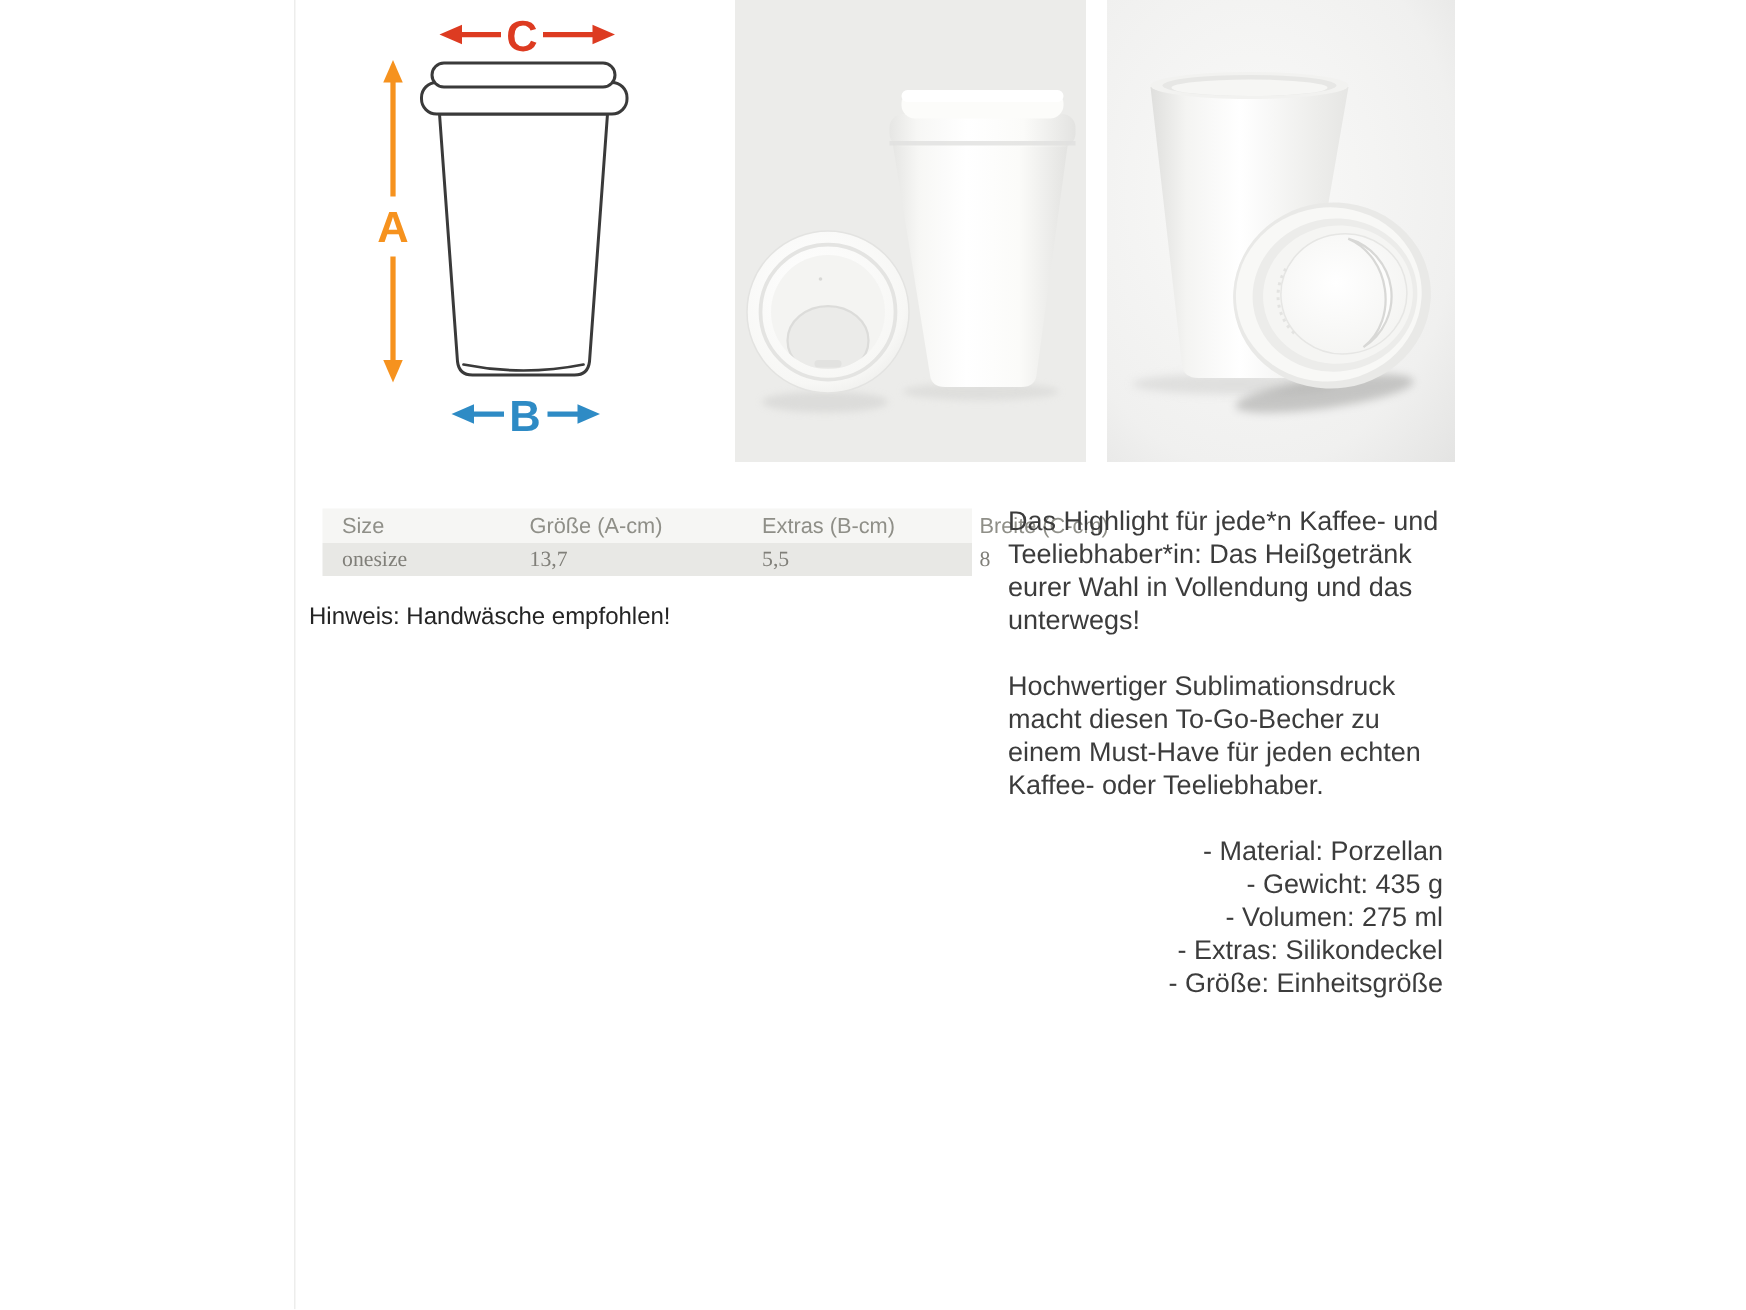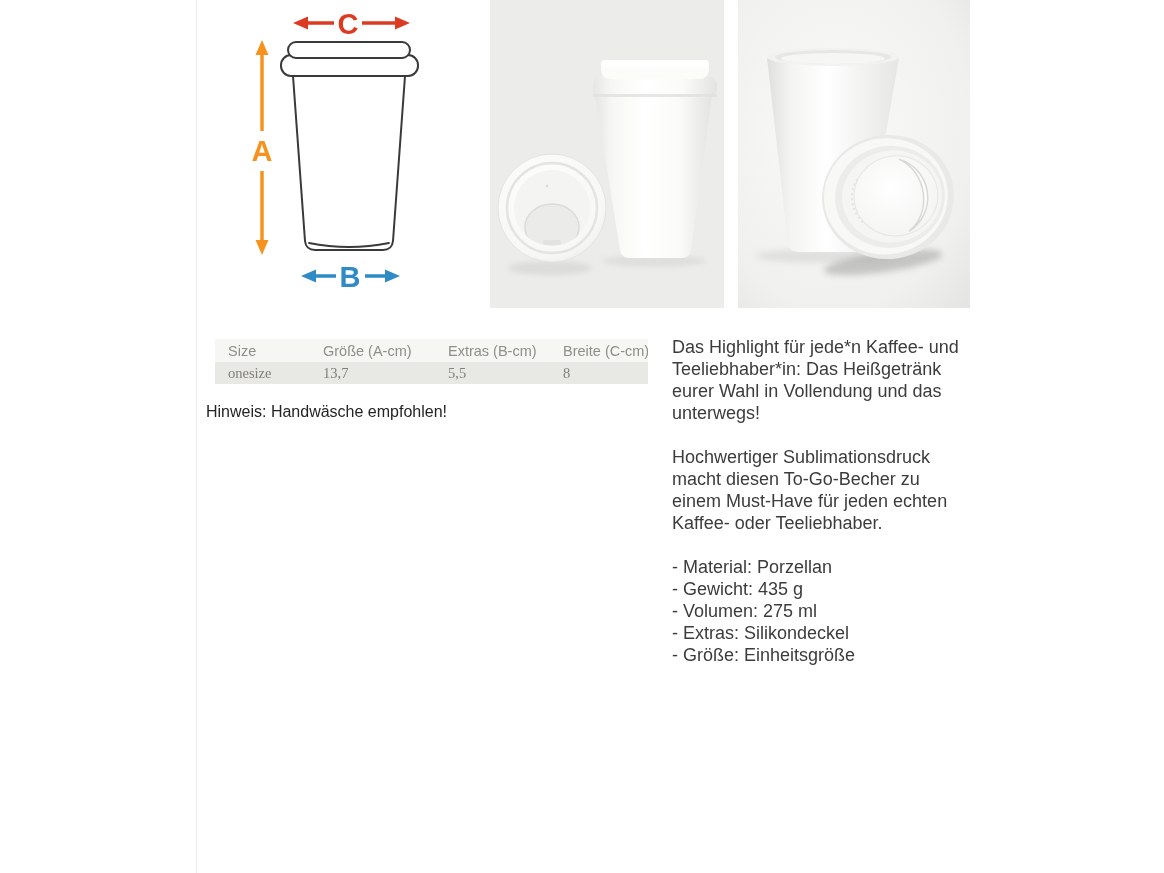--- a/index.html
+++ b/index.html
@@ -24,32 +24,32 @@
   .dim-label{font-family:"Liberation Sans","DejaVu Sans",sans-serif;font-weight:bold;font-size:29px;}
 
   
   .photo{position:absolute;top:0;height:308px;}
   .photo-1{left:490px;width:234px;}
   .photo-2{left:738px;width:232px;}
   .photo svg{display:block;}
 
   
   .size-table{position:absolute;left:215px;top:339px;width:433px;font-size:14.5px;}
-  .t-row{display:grid;grid-template-columns:95px 125px 115px 98px;align-items:center;}
+  .t-row{display:grid;grid-template-columns:95px 125px 115px 98px;align-items:center;gap:30px;}
   .t-head{height:23px;background:#f6f6f4;color:#8f8f88;}
   .t-body{height:22px;background:#e8e8e5;color:#807f79;font-family:Liberation Serif, serif;}
   .t-cell{padding-left:13px;white-space:nowrap;overflow:hidden;}
 
   
   .note{position:absolute;left:206px;top:403px;font-size:16px;color:#242424;}
 
   
   .description{position:absolute;left:672px;top:336px;width:290px;color:#3c3c3c;font-size:18px;line-height:22px;}
   .description p{margin:0 0 22px 0;white-space:pre-line;}
-  .description p:last-child{margin-bottom:15px;}
+  .description p:last-child{margin-bottom:15px;text-align:right;}
 </style>
 </head>
 <body>
 
 <div class="page">
 
   <div class="col-divider"></div>
 
   <div class="diagram">
     <svg width="220" height="300" viewBox="0 0 220 300">

